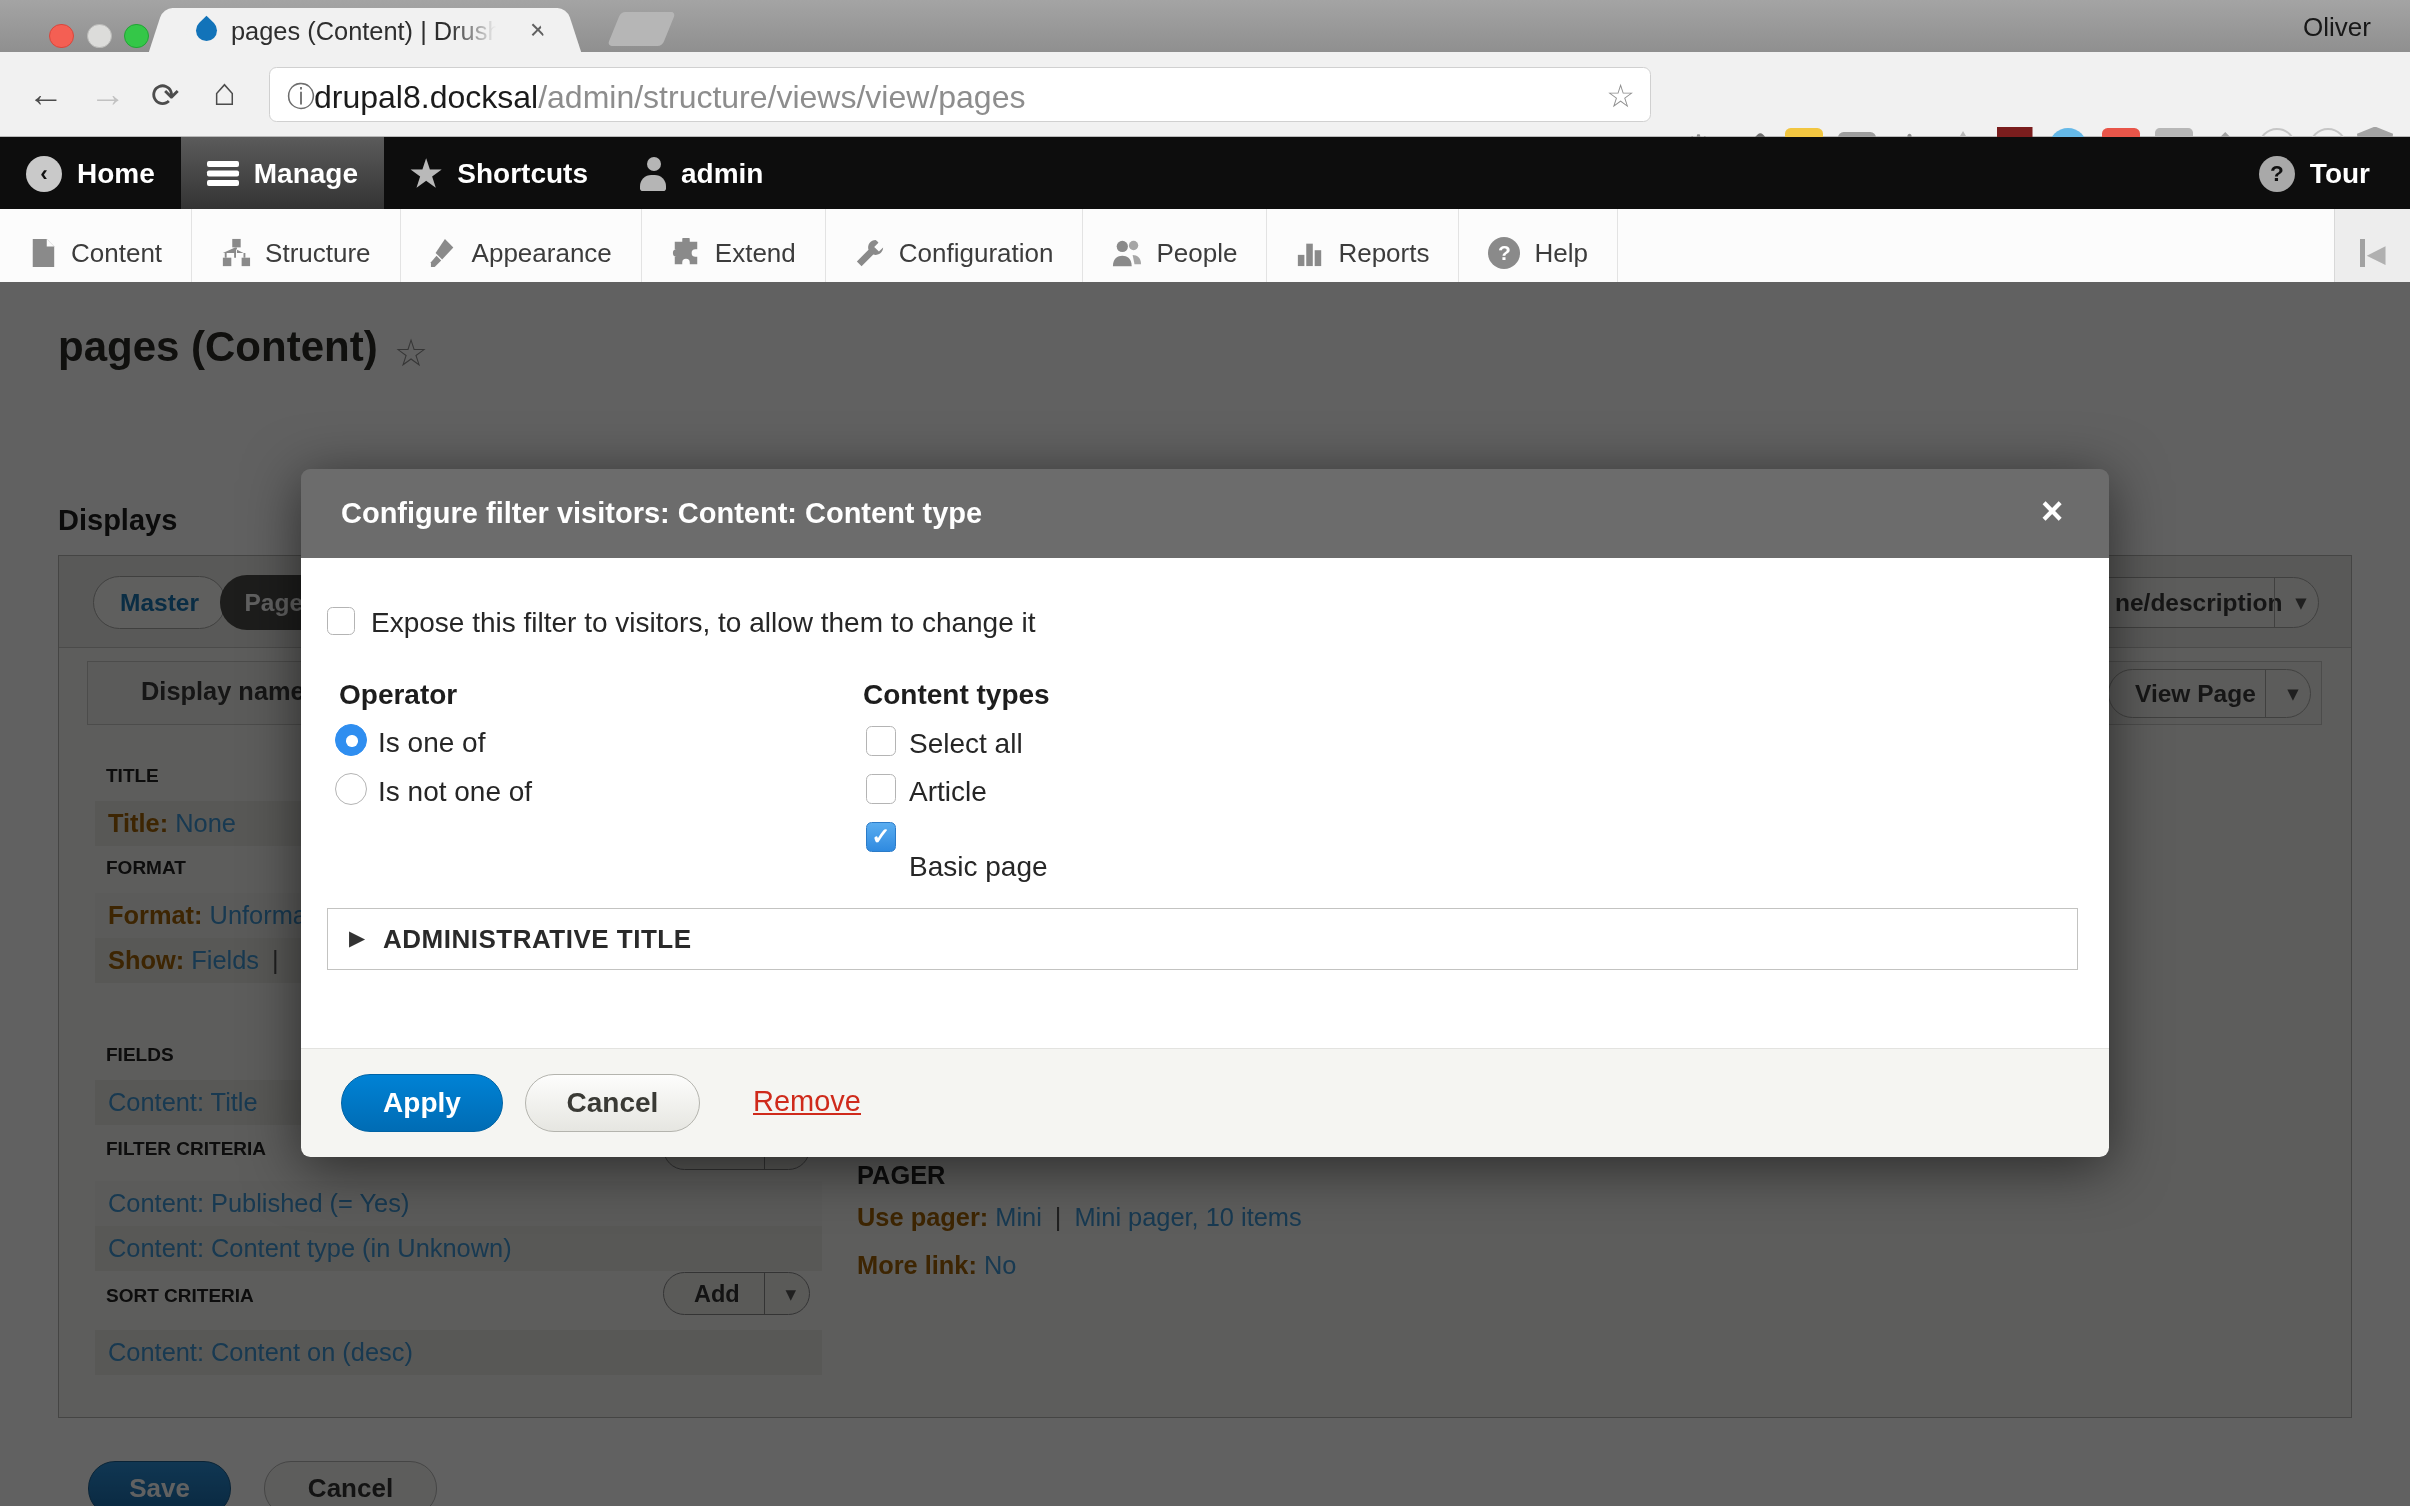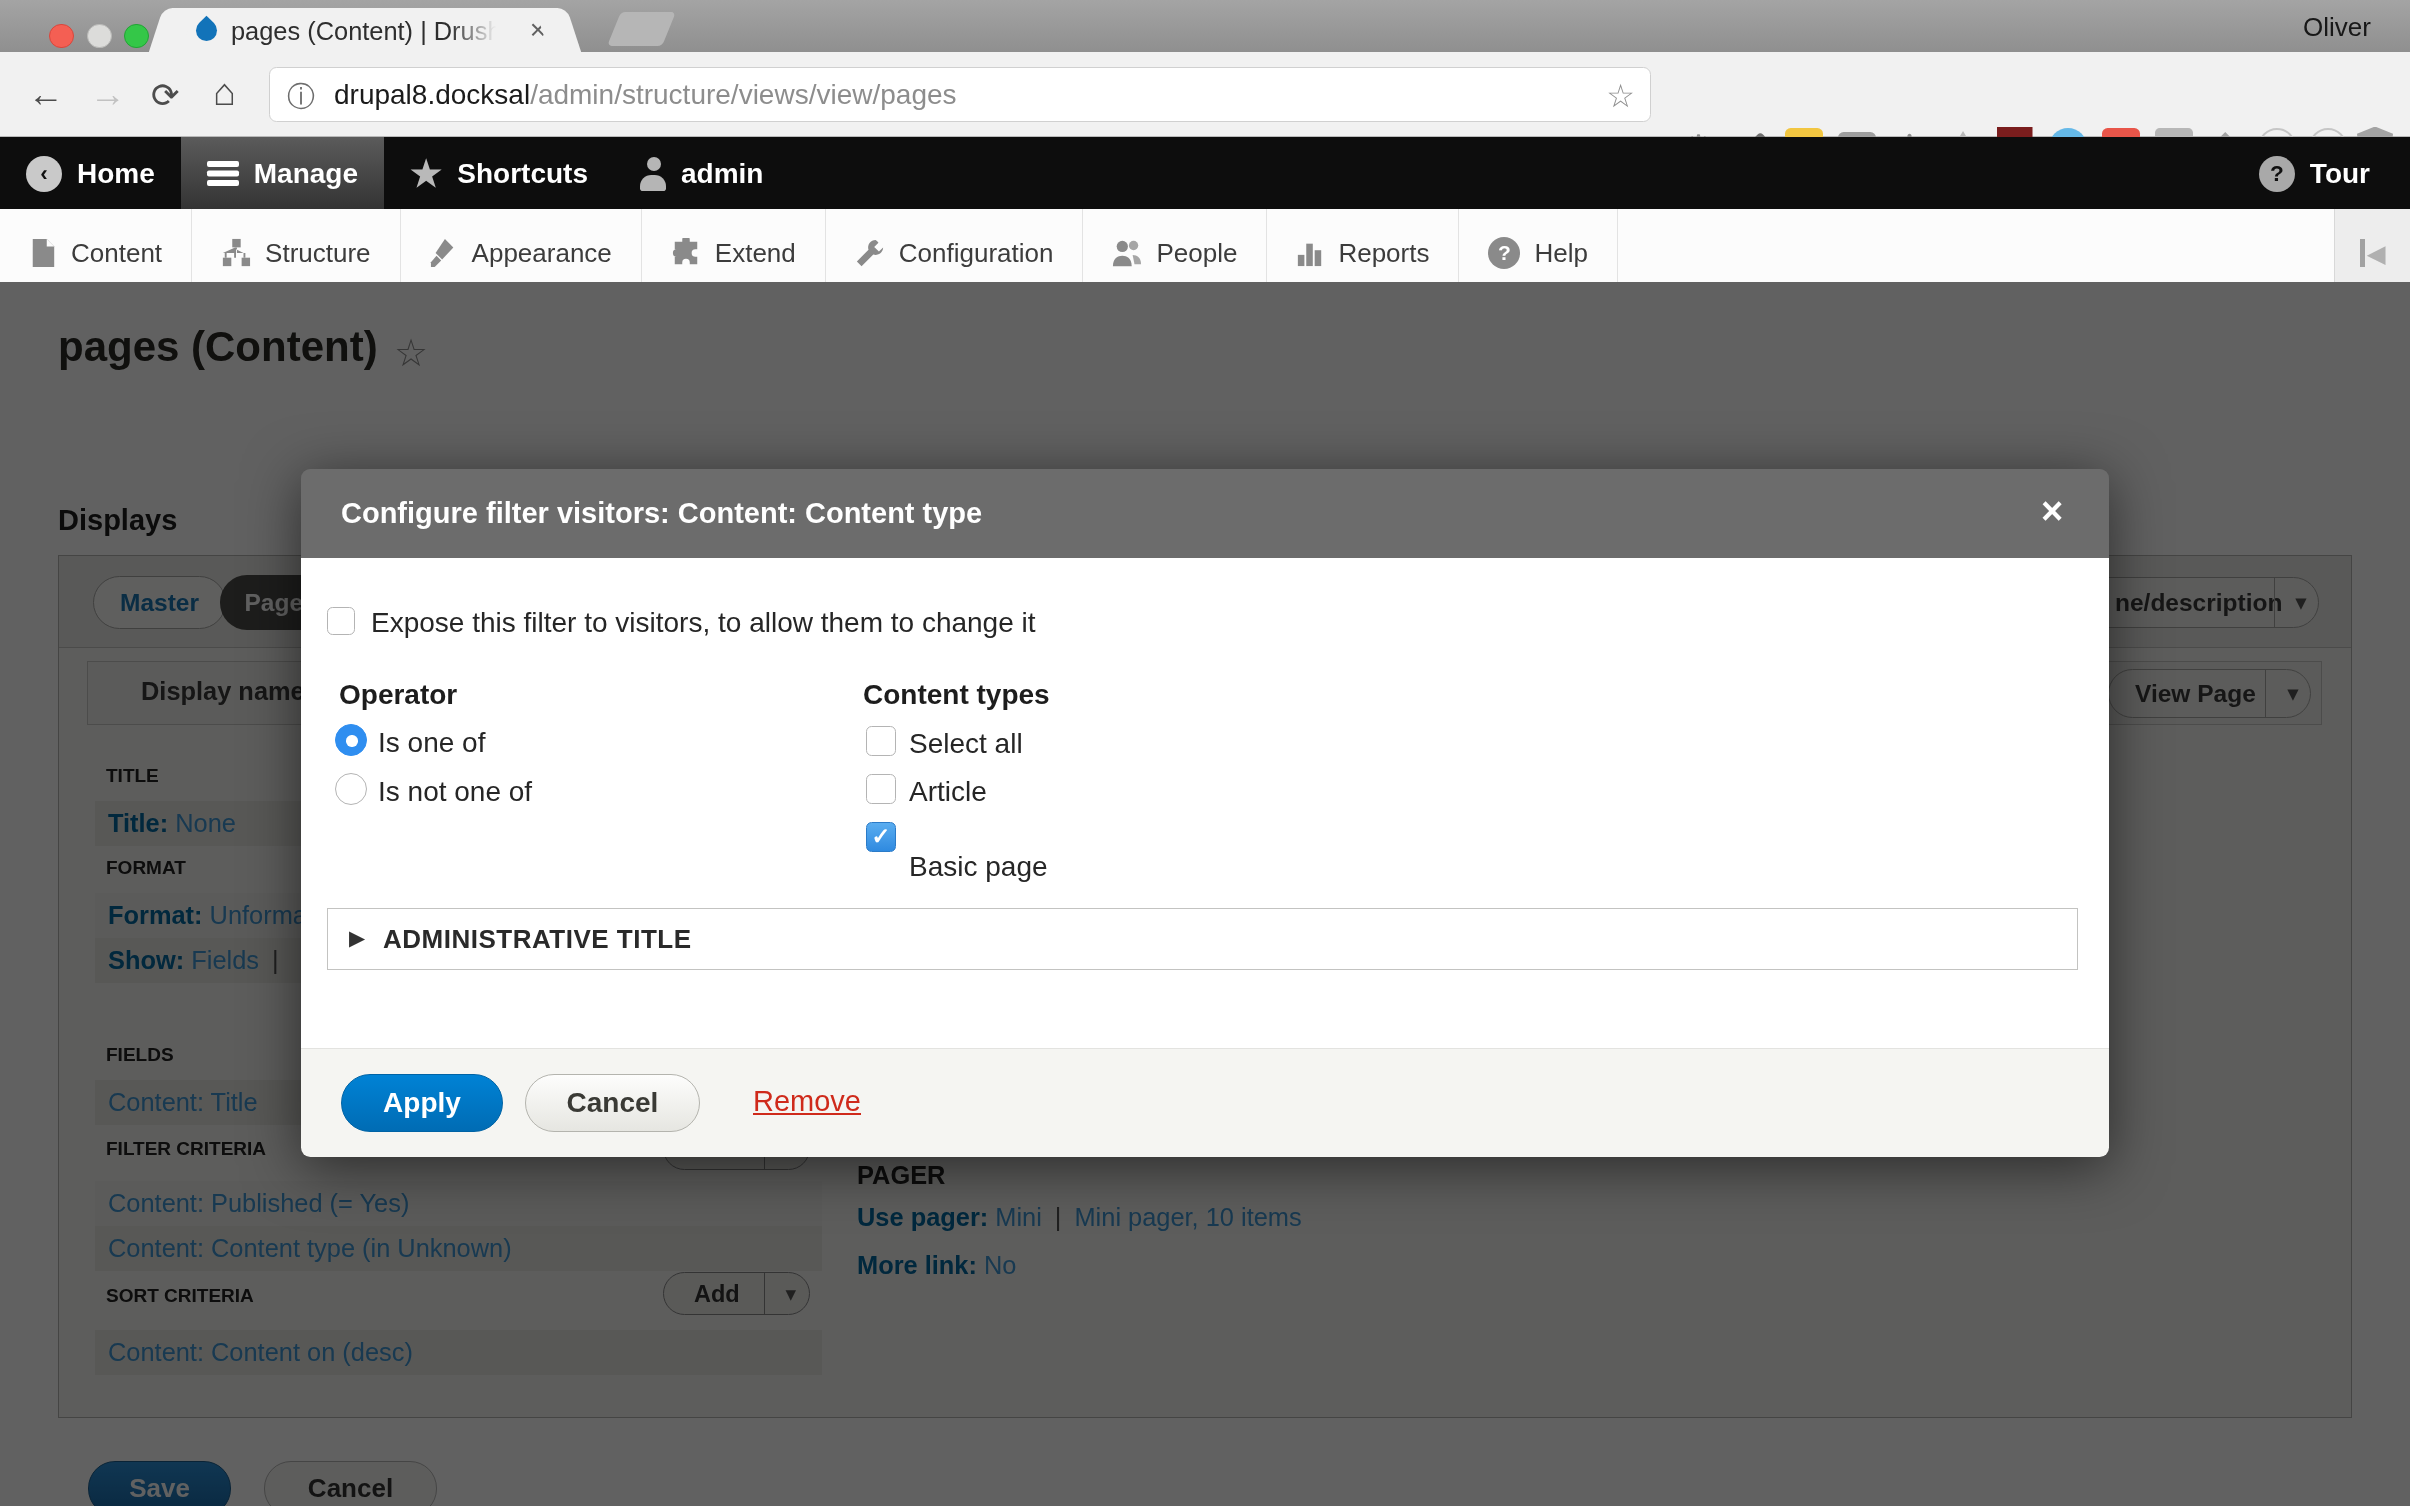--- a/index.html
+++ b/index.html
@@ -26,21 +26,21 @@
 
   .navrow { position:absolute; top:52px; left:0; width:2411px; height:85px; background:#f1f1f1; border-bottom:0.9px solid #b9b9b9; }
   .nav-ic { position:absolute; top:21px; font-size:36px; color:#4c4c4c; }
   .nav-ic.back { left:28px; }
   .nav-ic.fwd { left:90px; color:#c2c2c2; }
   .nav-ic.reload { left:151px; font-size:34px; top:22.6px; }
   .nav-ic.home { left:213px; font-size:38px; top:19px; }
 
   .urlbar { position:absolute; left:269px; top:15px; width:1382px; height:55px; background:#fff; border:1.9px solid #d0d0d0; border-radius:7.5px; }
   .url-info { position:absolute; left:17px; top:10.4px; font-size:28px; color:#6d6d6d; }
-  .url-text { position:absolute; left:64px; top:11.3px; font-size:28px; white-space:nowrap; }
+  .url-text { position:absolute; left:44px; top:11.3px; font-size:32px; white-space:nowrap; }
   .url-host { color:#1b1b1b; }
   .url-path { color:#8d8d8d; }
   .url-star { position:absolute; right:15px; top:8.5px; font-size:32px; color:#8f8f8f; }
 
   .ext { position:absolute; top:74px; width:41px; height:41px; }
   .ext .cell { position:absolute; inset:0; display:flex; align-items:center; justify-content:center; }
   .g-glyph { font-size:34px; color:#8e8e8e; }
   .eyedrop { width:32px; height:8.5px; background:#6f6f6f; border-radius:3.8px; transform:rotate(-45deg); }
   .eyedrop-badge { position:absolute; right:-1.9px; bottom:-1.9px; width:17px; height:17px; background:#1f8fd0; border-radius:2.8px; }
   .yellowbox { width:38px; height:38px; background:#f2c641; border-radius:5.6px; display:flex; align-items:center; justify-content:center; color:#fff; font-size:16px; letter-spacing:0.9px; font-weight:bold; }
@@ -106,21 +106,21 @@
   .row-name .lbl { position:absolute; left:53px; top:15px; font-size:25.4px; font-weight:bold; color:#3a3a3a; }
   .row-name .val { position:absolute; left:234px; top:15px; font-size:25.4px; color:#3f97d4; }
   .viewpage { left:2020px; top:6.6px; width:203px; height:49px; }
   .viewpage .lbl { position:absolute; left:26px; top:10.4px; font-size:24.5px; font-weight:bold; color:#3c3c3c; }
   .viewpage .split-div { left:156px; }
 
   .sec-h { position:absolute; left:47px; font-size:19px; font-weight:bold; color:#222; }
   .srow { position:absolute; left:36px; width:727px; height:45px; line-height:45px; padding-left:13px; font-size:25.4px; white-space:nowrap; }
   .srow.shade { background:#e7e7e3; }
   .srow.lite { background:#f0f0ed; }
-  .blbl { font-weight:bold; color:#0369a1; }
+  .blbl { font-weight:bold; color:#a16207; }
   .plink { color:#3f97d4; }
   .pipe { color:#555; margin:0 13px; }
   .addbtn { position:absolute; left:604px; width:147px; height:43px; background:#ecece8; border:0.9px solid #88888a; border-radius:21.7px; }
   .addbtn .lbl { position:absolute; left:30px; top:7.5px; font-size:23.5px; font-weight:bold; color:#333; }
   .addbtn .split-div { left:100px; background:#88888a; }
   .addbtn .split-caret { right:13px; font-size:21px; }
   .midcol-h { position:absolute; left:798px; font-size:25.4px; font-weight:bold; color:#222; }
   .mrow { position:absolute; left:784px; width:807px; height:47px; line-height:47px; padding-left:14px; font-size:25.4px; white-space:nowrap; }
 
   .save-btn { position:absolute; left:88px; top:1179px; width:143px; height:55px; border-radius:27px; background:linear-gradient(#2b8fd8,#1a6aa8); border:0.9px solid #1b5e8f; color:#fff; font-size:26px; font-weight:bold; text-align:center; line-height:53px; }

